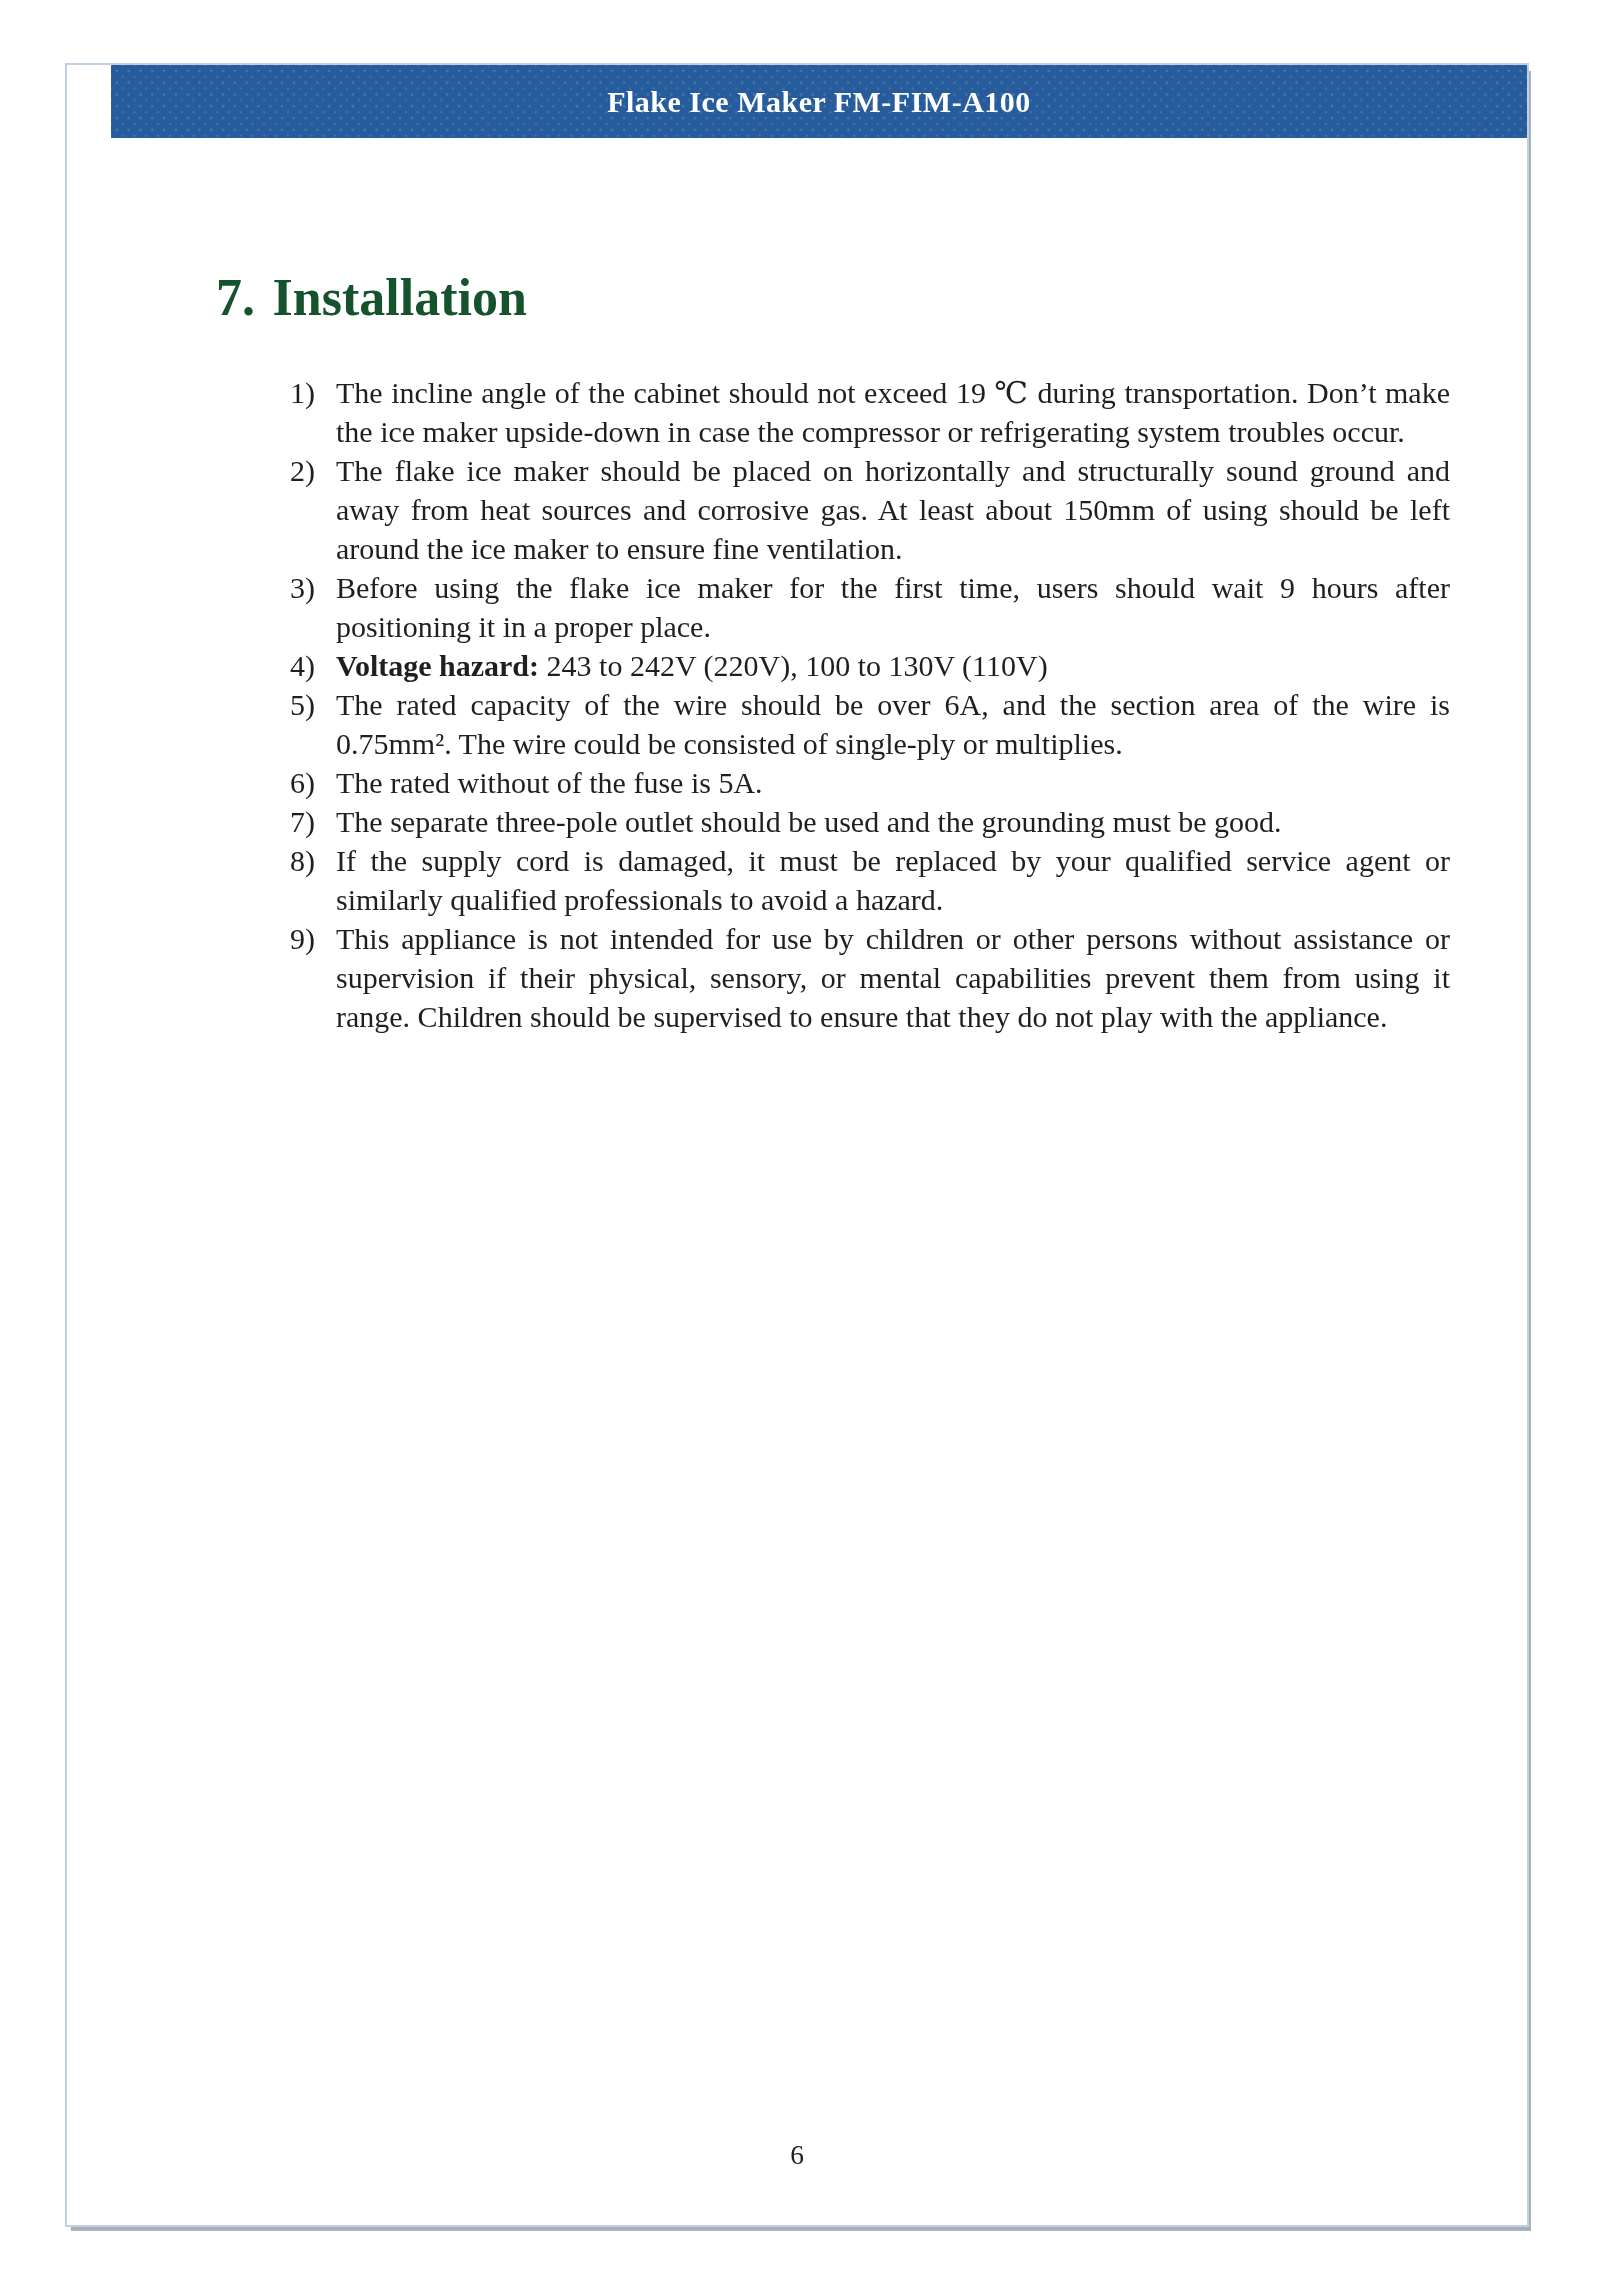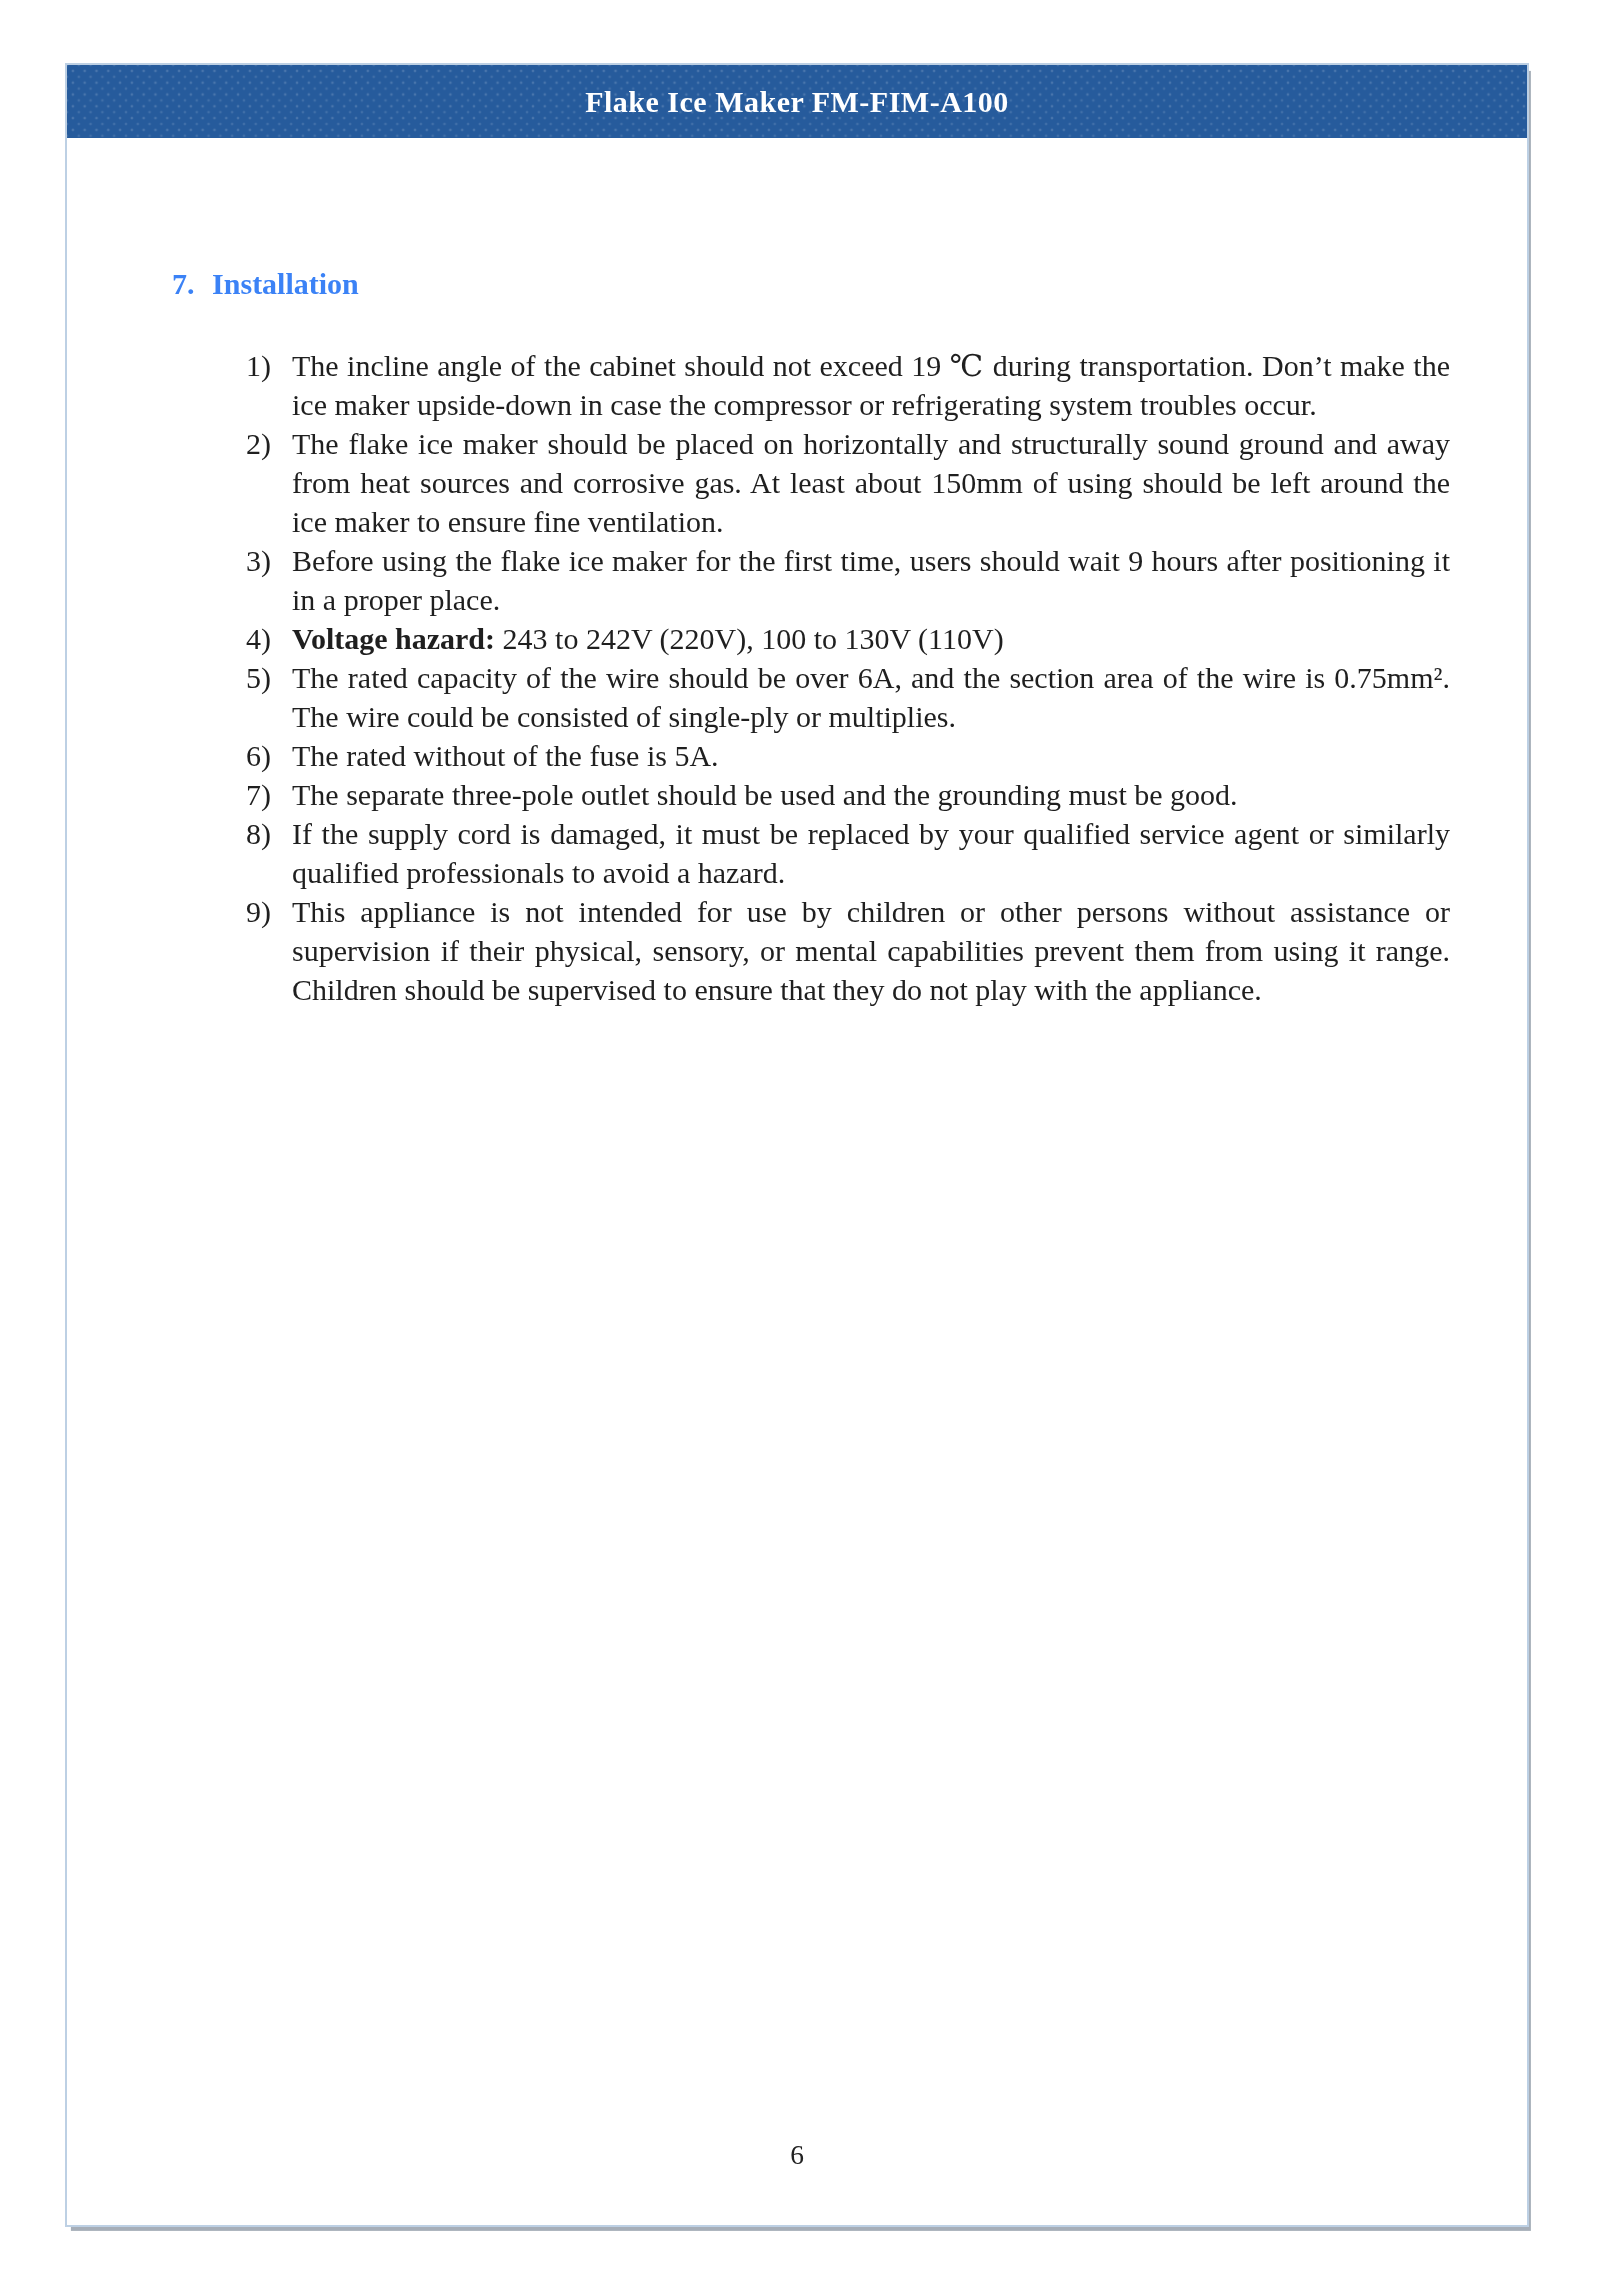--- a/index.html
+++ b/index.html
@@ -14,20 +14,21 @@
   .page {
     position: absolute;
     left: 65px;
     top: 63px;
     width: 1464px;
     height: 2164px;
     box-sizing: border-box;
     border: 2px solid #bdd0e4;
     background: #ffffff;
     box-shadow: 3.9px 5.9px 0 -2px #a6aeb8;
+    padding-left: 44px;
   }
   .titlebar {
     height: 73px;
     width: 100%;
     background-color: #265b9c;
     background-image:
       radial-gradient(circle, rgba(255,255,255,0.16) 1.4px, transparent 1.6px),
       radial-gradient(circle, rgba(255,255,255,0.12) 1.4px, transparent 1.6px);
     background-size: 11.8px 11.8px, 11.8px 11.8px;
     background-position: 0 0, 5.9px 5.9px;
@@ -36,23 +37,23 @@
     justify-content: center;
   }
   .titlebar .doc-title {
     color: #ffffff;
     font-weight: bold;
     font-size: 30px;
     letter-spacing: 0.5px;
   }
   .section-heading {
     margin: 127px 0 0 105px;
-    font-size: 30px;
+    font-size: 52px;
     font-weight: bold;
-    color: #3b82f6;
+    color: #14532d;
     line-height: 1.25;
   }
   .section-heading .sec-num { margin-right: 17.6px; }
   .install-list {
     list-style: none;
     margin: 43px 77px 0 179px;
     padding: 0;
     font-size: 30px;
     line-height: 39px;
     color: #1f1f1f;

